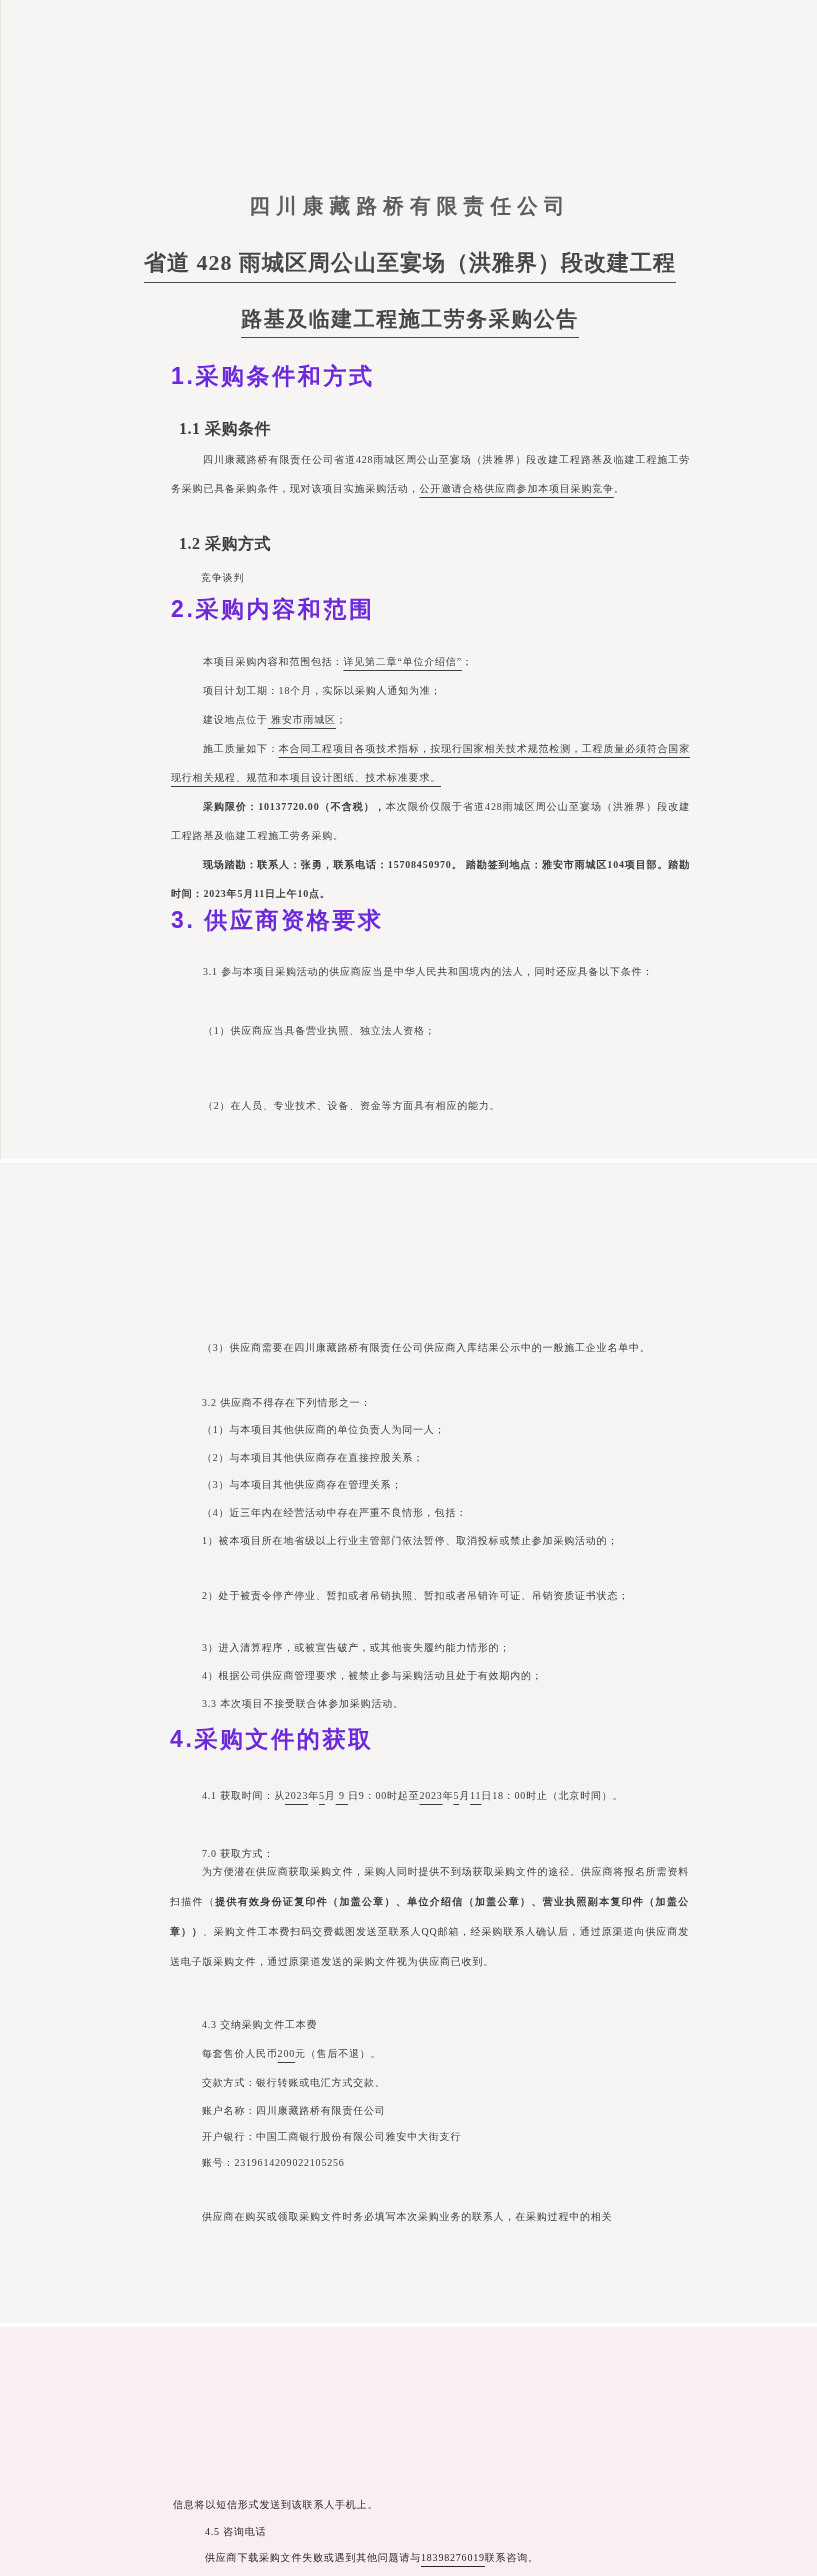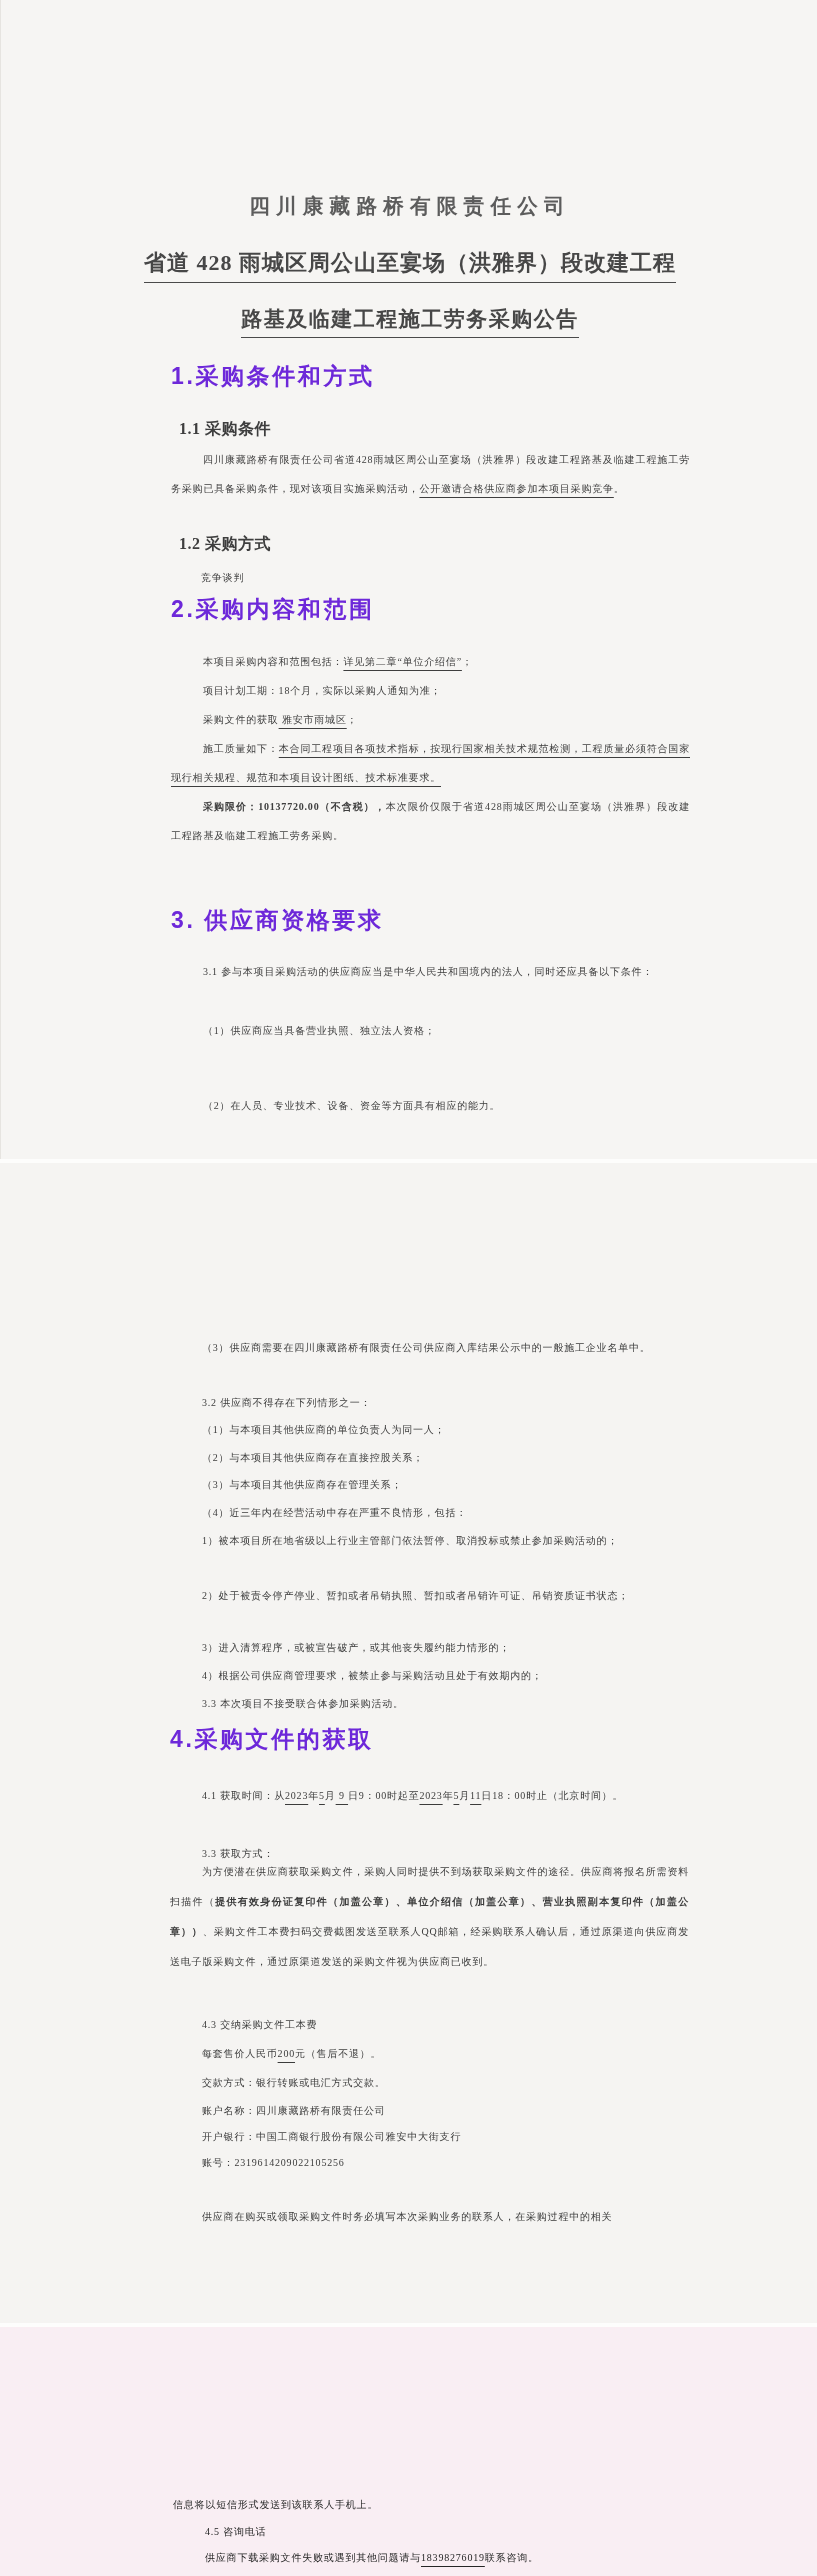--- a/index.html
+++ b/index.html
@@ -39,23 +39,24 @@
 
     <p class="para ind" style="top:445px"><span>四川康藏路桥有限责任公司省道428雨城区周公山至宴场（洪雅界）段改建工程路基及临建工程施工劳务采购已具备采购条件，现对该项目实施采购活动，</span><span class="u">公开邀请合格供应商参加本项目采购竞争</span><span>。</span></p>
 
     <h3 class="h-sub" style="top:534px">1.2 采购方式</h3>
     <p class="para" style="top:563px;left:200px">竞争谈判</p>
 
     <h2 class="h-big" style="top:594px">2.采购内容和范围</h2>
 
     <p class="para ind" style="top:647px"><span>本项目采购内容和范围包括：</span><span class="u">详见第二章“单位介绍信”</span><span>；</span></p>
     <p class="para ind" style="top:676px">项目计划工期：18个月，实际以采购人通知为准；</p>
-    <p class="para ind" style="top:705px"><span>采购文件的获取</span><span class="u"> 雅安市雨城区</span><span>；</span></p>
+    <p class="para ind" style="top:705px"><span>建设地点位于</span><span class="u"> 雅安市雨城区</span><span>；</span></p>
     <p class="para ind" style="top:734px"><span>施工质量如下：</span><span class="u">本合同工程项目各项技术指标，按现行国家相关技术规范检测，工程质量必须符合国家现行相关规程、规范和本项目设计图纸、技术标准要求。</span></p>
     <p class="para ind" style="top:792px"><span class="b">采购限价：10137720.00（不含税），</span><span>本次限价仅限于省道428雨城区周公山至宴场（洪雅界）段改建工程路基及临建工程施工劳务采购。</span></p>
+    <p class="para ind b" style="top:850px">现场踏勘：联系人：张勇，联系电话：15708450970。  踏勘签到地点：雅安市雨城区104项目部。踏勘时间：2023年5月11日上午10点。</p>
 
     <h2 class="h-big" style="top:905px">3. 供应商资格要求</h2>
     <p class="para ind" style="top:957px">3.1 参与本项目采购活动的供应商应当是中华人民共和国境内的法人，同时还应具备以下条件：</p>
     <p class="para ind" style="top:1016px">（1）供应商应当具备营业执照、独立法人资格；</p>
     <p class="para ind" style="top:1091px">（2）在人员、专业技术、设备、资金等方面具有相应的能力。</p>
   </div>
 
   <div class="page" id="page2">
     <p class="para ind" style="top:170px">（3）供应商需要在四川康藏路桥有限责任公司供应商入库结果公示中的一般施工企业名单中。</p>
     <p class="para ind" style="top:225px">3.2 供应商不得存在下列情形之一：</p>
@@ -66,21 +67,21 @@
     <p class="para ind" style="top:363px">1）被本项目所在地省级以上行业主管部门依法暂停、取消投标或禁止参加采购活动的；</p>
     <p class="para ind" style="top:418px">2）处于被责令停产停业、暂扣或者吊销执照、暂扣或者吊销许可证、吊销资质证书状态；</p>
     <p class="para ind" style="top:470px">3）进入清算程序，或被宣告破产，或其他丧失履约能力情形的；</p>
     <p class="para ind" style="top:498px">4）根据公司供应商管理要求，被禁止参与采购活动且处于有效期内的；</p>
     <p class="para ind" style="top:526px">3.3 本次项目不接受联合体参加采购活动。</p>
 
     <h2 class="h-big" style="top:561px">4.采购文件的获取</h2>
 
     <p class="para ind" style="top:618px"><span>4.1 获取时间：从</span><span class="u">2023</span><span>年</span><span class="u">5</span><span>月</span><span class="u"> 9 </span><span>日9：00时起至</span><span class="u">2023</span><span>年</span><span class="u">5</span><span>月</span><span class="u">11</span><span>日18：00时止（北京时间）。</span></p>
 
-    <p class="para ind" style="top:676px">3.3 获取方式：</p>
+    <p class="para ind" style="top:676px">7.0 获取方式：</p>
 
     <p class="para ind lh58" style="top:694px"><span>为方便潜在供应商获取采购文件，采购人同时提供不到场获取采购文件的途径。供应商将报名所需资料扫描件（</span><span class="b">提供有效身份证复印件（加盖公章）、单位介绍信（加盖公章）、营业执照副本复印件（加盖公章））</span><span>、采购文件工本费扫码交费截图发送至联系人QQ邮箱，经采购联系人确认后，通过原渠道向供应商发送电子版采购文件，通过原渠道发送的采购文件视为供应商已收到。</span></p>
 
     <p class="para ind" style="top:847px">4.3 交纳采购文件工本费</p>
     <p class="para ind" style="top:876px"><span>每套售价人民币</span><span class="u">200</span><span>元（售后不退）。</span></p>
     <p class="para ind" style="top:905px">交款方式：银行转账或电汇方式交款。</p>
     <p class="para ind" style="top:933px">账户名称：四川康藏路桥有限责任公司</p>
     <p class="para ind" style="top:959px">开户银行：中国工商银行股份有限公司雅安中大街支行</p>
     <p class="para ind" style="top:985px">账号：2319614209022105256</p>
     <p class="para ind" style="top:1039px">供应商在购买或领取采购文件时务必填写本次采购业务的联系人，在采购过程中的相关</p>

